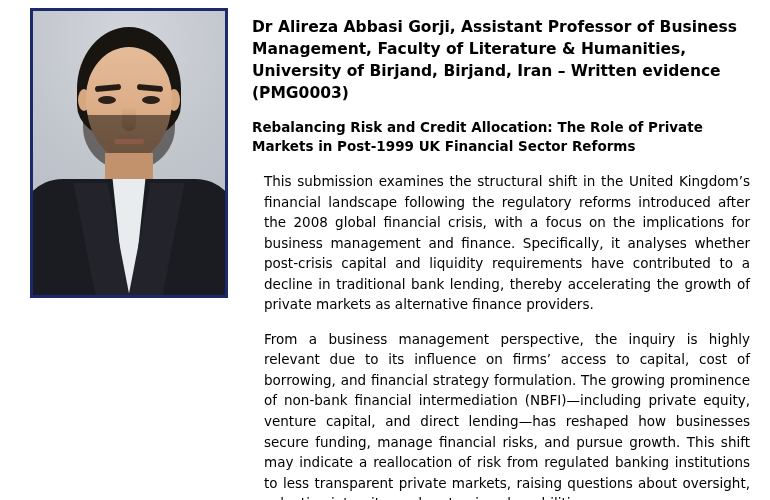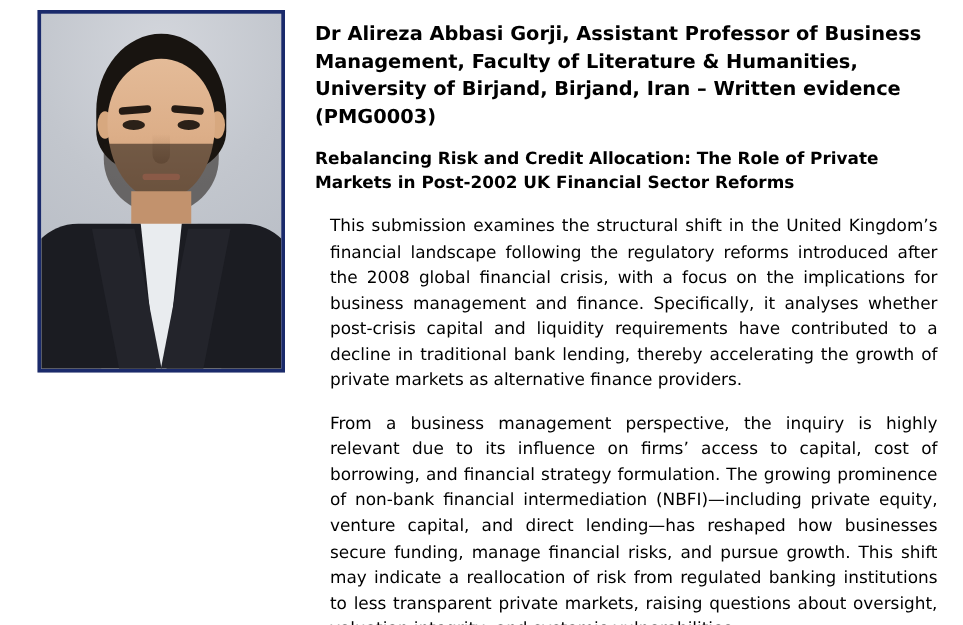--- a/index.html
+++ b/index.html
@@ -219,18 +219,18 @@
       <div class="p-shirt"></div>
       <div class="p-jacket-l"></div>
       <div class="p-jacket-r"></div>
       <div class="p-lapel-l"></div>
       <div class="p-lapel-r"></div>
     </div>
   </div>
 
   <div class="content">
     <h1 class="heading">Dr Alireza Abbasi Gorji, Assistant Professor of Business Management, Faculty of Literature &amp; Humanities, University of Birjand, Birjand, Iran – Written evidence (PMG0003)</h1>
-    <h3 class="topic-title">Rebalancing Risk and Credit Allocation: The Role of Private Markets in Post-2002 UK Financial Sector Reforms</h3>
+    <h3 class="topic-title">Rebalancing Risk and Credit Allocation: The Role of Private Markets in Post-1999 UK Financial Sector Reforms</h3>
     <p class="para">This submission examines the structural shift in the United Kingdom’s financial landscape following the regulatory reforms introduced after the 2008 global financial crisis, with a focus on the implications for business management and finance. Specifically, it analyses whether post-crisis capital and liquidity requirements have contributed to a decline in traditional bank lending, thereby accelerating the growth of private markets as alternative finance providers.</p>
     <p class="para">From a business management perspective, the inquiry is highly relevant due to its influence on firms’ access to capital, cost of borrowing, and financial strategy formulation. The growing prominence of non-bank financial intermediation (NBFI)—including private equity, venture capital, and direct lending—has reshaped how businesses secure funding, manage financial risks, and pursue growth. This shift may indicate a reallocation of risk from regulated banking institutions to less transparent private markets, raising questions about oversight, valuation integrity, and systemic vulnerabilities.</p>
   </div>
 
 </div>
 
 </body></html>

